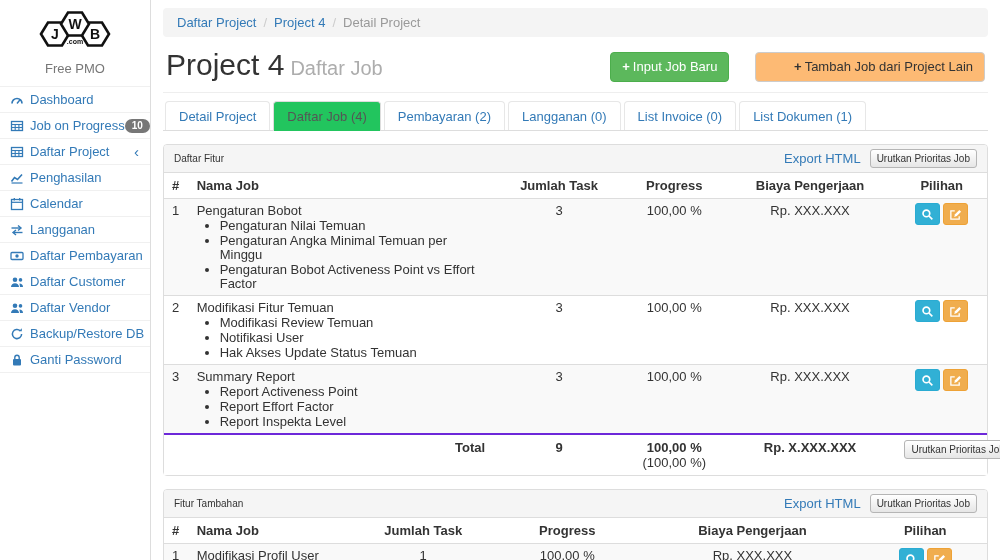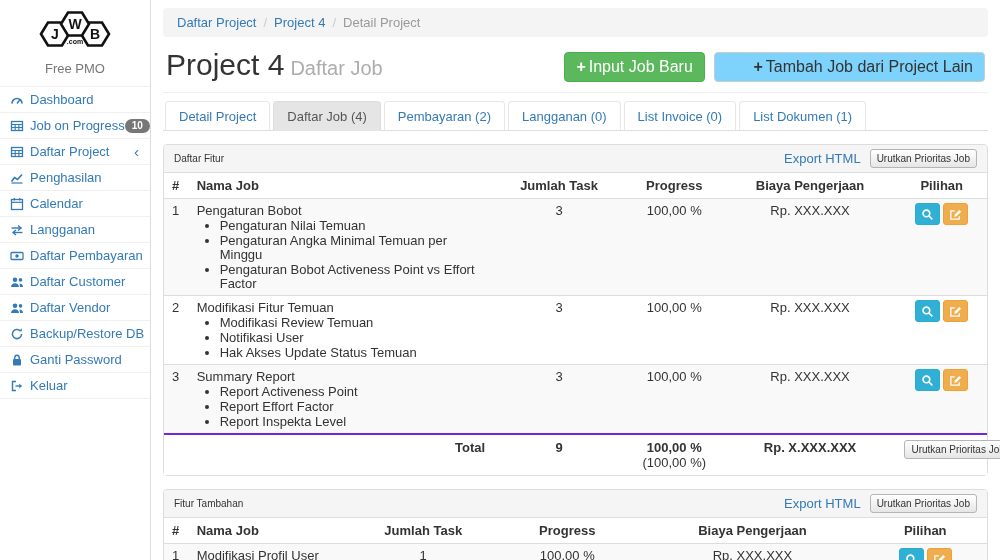--- a/index.html
+++ b/index.html
@@ -27,31 +27,31 @@
   .breadcrumb { list-style:none; background:#f4f4f4; border-radius:4px; margin:8px 12px 0;
     padding:7px 14px; font-size:13px; display:flex; align-items:center; }
   .breadcrumb a { color:#337ab7; text-decoration:none; cursor:pointer; }
   .breadcrumb .sep { color:#ccc; padding:0 7px; }
   .breadcrumb .active { color:#999; }
 
   .page-header { position:relative; margin:0 12px; padding:11px 3px 7px; border-bottom:1px solid #eee; }
   .page-header h1 { font-size:30px; font-weight:500; color:#333; line-height:34px; }
   .page-header h1 small { font-size:20px; color:#adadad; font-weight:400; margin-left:6px; }
   .header-buttons { position:absolute; right:3px; top:15px; white-space:nowrap; }
-  .btn { display:inline-block; font-size:16px; line-height:16px; padding:6px 11px; border-radius:4px;
+  .btn { display:inline-block; font-size:13px; line-height:16px; padding:6px 11px; border-radius:4px;
     cursor:pointer; font-family:inherit; }
   .btn-green { background:#5cb85c; border:1px solid #4cae4c; color:#fff; }
-  .btn-default { background:#7dd3fc; border:1px solid #ccc; color:#333; margin-left:6px;padding-left:38px; }
+  .btn-default { background:#fdba74; border:1px solid #ccc; color:#333; margin-left:22px;padding-left:38px; }
   .plus { font-weight:bold; margin-right:3px; }
 
   .tabs { list-style:none; display:flex; margin:8px 12px 0; padding-left:2px; border-bottom:1px solid #ddd; }
   .tabs li a { display:block; padding:7px 13px 6px; font-size:13px; color:#337ab7; text-decoration:none;
     cursor:pointer; border:1px solid #e7e7e7; border-bottom:none; border-radius:4px 4px 0 0;
     margin-right:3px; background:#fff; }
-  .tabs li.active a { color:#555; border-color:#ddd; margin-bottom:-1px; padding-bottom:7px; background:#e5e5e5; }
+  .tabs li.active a { color:#555; border-color:#ddd; margin-bottom:-1px; padding-bottom:7px; background:#22c55e; }
 
   
   .panel { margin:13px 12px 0; border:1px solid #ddd; border-radius:4px; }
   .panel-heading { background:#f5f5f5; border-bottom:1px solid #ddd; border-radius:3px 3px 0 0;
     padding:4px 10px; display:flex; align-items:center; justify-content:space-between; }
   .panel-title { font-size:10px; color:#333; }
   .heading-right { display:flex; align-items:center; }
   .export { color:#337ab7; font-size:13px; text-decoration:none; cursor:pointer; margin-right:9px;margin-left:32px; }
   .btn-xs { font-size:10px; padding:3px 6px; border:1px solid #b5b5b5; border-radius:3px;
     background:linear-gradient(#ffffff,#e6e6e6); color:#333; cursor:pointer; white-space:nowrap;
@@ -206,30 +206,20 @@
       </li>
       <li>
         <span class="mi">
             <svg width="14" height="14" viewBox="0 0 14 14">
               <rect x="3" y="6" width="8" height="6.5" rx="1" fill="currentColor"></rect>
               <path d="M4.8 6V4.4a2.2 2.2 0 0 1 4.4 0V6" fill="none" stroke="currentColor" stroke-width="1.4"></path>
             </svg>
           </span>
         <span class="mlabel">Ganti Password</span>
       </li>
-      <li>
-        <span class="mi">
-            <svg width="14" height="14" viewBox="0 0 14 14">
-              <path d="M6 2.5H2.5v9H6" fill="none" stroke="currentColor" stroke-width="1.4"></path>
-              <line x1="5.5" y1="7" x2="11.5" y2="7" stroke="currentColor" stroke-width="1.4"></line>
-              <path d="M9.3 4.5L11.8 7l-2.5 2.5z" fill="currentColor"></path>
-            </svg>
-          </span>
-        <span class="mlabel">Keluar</span>
-      </li>
     </ul>
   </aside>
 
   <main class="main">
 
     <ol class="breadcrumb">
       <li><a>Daftar Project</a></li>
       <li class="sep">/</li>
       <li><a>Project 4</a></li>
       <li class="sep">/</li>

